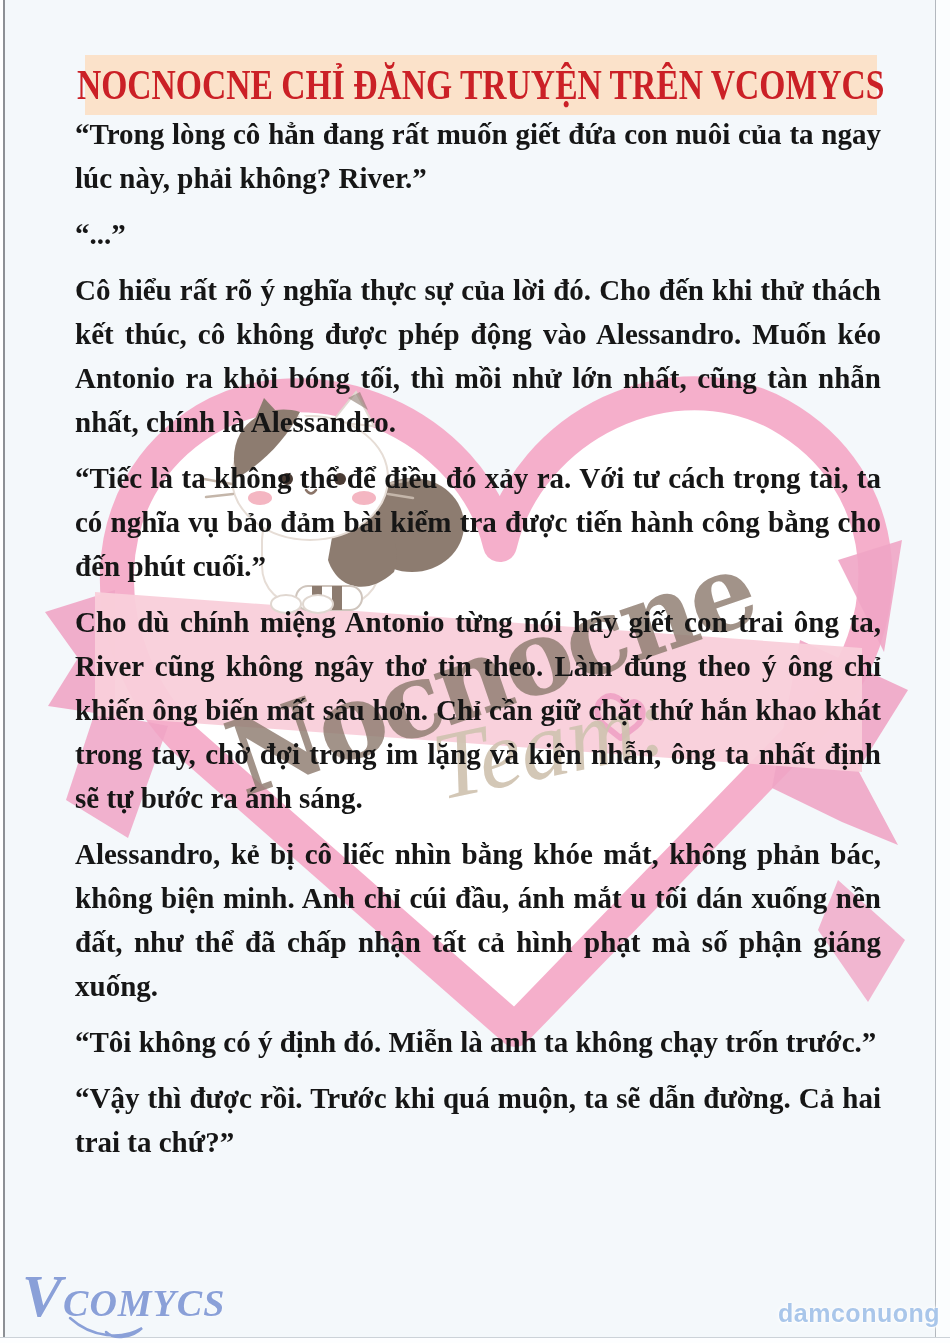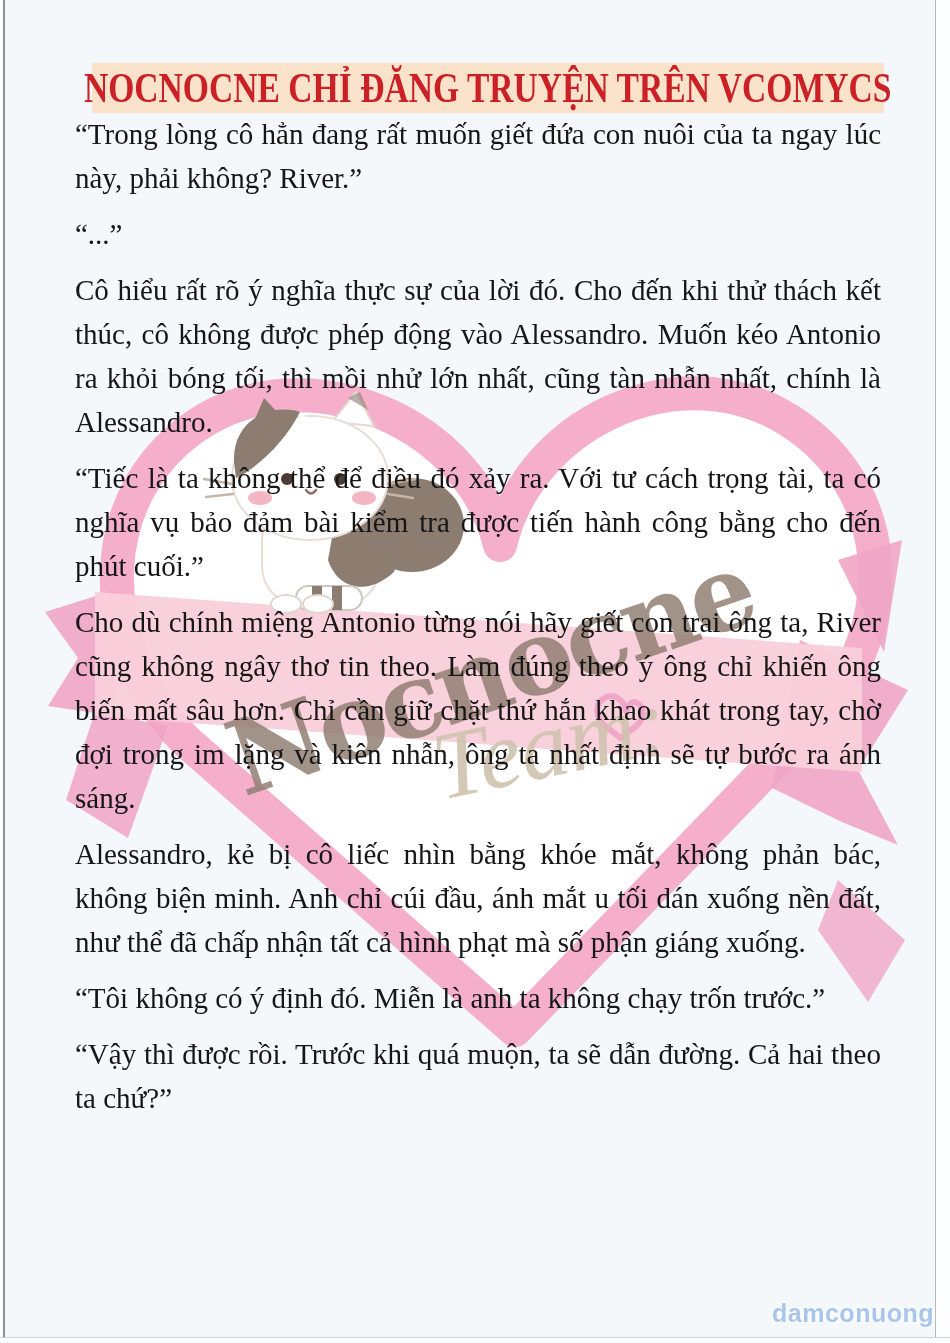--- a/index.html
+++ b/index.html
@@ -22,37 +22,37 @@
 
   .wm-name{position:absolute;left:130px;top:612px;width:720px;z-index:2;
            transform:rotate(-19deg);transform-origin:50% 50%;
            font-family:"DejaVu Serif",serif;font-weight:bold;font-size:104px;letter-spacing:-4px;
            color:rgba(142,123,111,.82);text-align:center;white-space:nowrap;}
   .wm-team{position:absolute;left:320px;top:688px;width:460px;z-index:2;
            transform:rotate(-12deg);transform-origin:50% 50%;
            font-family:"Liberation Serif",serif;font-style:italic;font-size:96px;
            color:rgba(207,194,176,.92);text-align:center;white-space:nowrap;}
 
-  .banner{position:absolute;left:85px;top:63px;width:792px;height:50px;z-index:5;
-          background:var(--banner_bg);display:flex;align-items:center;justify-content:center;margin-left:7px;}
+  .banner{position:absolute;left:85px;top:55px;width:792px;height:60px;z-index:5;
+          background:var(--banner_bg);display:flex;align-items:center;justify-content:center;}
   .banner-text{font-weight:bold;font-size:42px;color:var(--banner_text);white-space:nowrap;
                transform:scaleX(.8);transform-origin:50% 50%;letter-spacing:0px;}
 
   .story{position:absolute;left:75px;top:112px;width:806px;z-index:5;}
-  .story p{margin:0 0 12px 0;font-weight:normal;font-size:29px;line-height:44px;
+  .story p{margin:0 0 12px 0;font-weight:bold;font-size:29px;line-height:44px;
            color:var(--body_text);text-align:justify;}
 
   .logo{position:absolute;left:22px;top:1262px;z-index:6;}
   .logo-text{display:block;font-family:"Liberation Serif",serif;font-style:italic;font-weight:bold;
              font-size:38px;color:var(--logo_blue);letter-spacing:1px;
              text-shadow:0 0 2px rgba(255,255,255,.8);}
   .logo-text::first-letter{font-size:60px;}
   .logo-swash{position:absolute;left:40px;top:52px;}
 
-  .credit{position:absolute;right:16px;top:1299px;z-index:6;
+  .credit{position:absolute;right:10px;top:1299px;z-index:6;
           font-family:"Liberation Sans","DejaVu Sans",sans-serif;font-weight:bold;font-size:25px;
           color:var(--credit_blue);letter-spacing:.5px;
           text-shadow:0 0 3px #fff,0 0 6px #fff,0 1px 2px rgba(255,255,255,.95);}
 </style>
 </head>
 <body>
 
 <div class="page">
 
   <div class="edge-left-white"></div>
@@ -114,18 +114,24 @@
   </div>
 
   <div class="story">
     <p>“Trong lòng cô hẳn đang rất muốn giết đứa con nuôi của ta ngay lúc này, phải không? River.”</p>
     <p>“...”</p>
     <p>Cô hiểu rất rõ ý nghĩa thực sự của lời đó. Cho đến khi thử thách kết thúc, cô không được phép động vào Alessandro. Muốn kéo Antonio ra khỏi bóng tối, thì mồi nhử lớn nhất, cũng tàn nhẫn nhất, chính là Alessandro.</p>
     <p>“Tiếc là ta không thể để điều đó xảy ra. Với tư cách trọng tài, ta có nghĩa vụ bảo đảm bài kiểm tra được tiến hành công bằng cho đến phút cuối.”</p>
     <p>Cho dù chính miệng Antonio từng nói hãy giết con trai ông ta, River cũng không ngây thơ tin theo. Làm đúng theo ý ông chỉ khiến ông biến mất sâu hơn. Chỉ cần giữ chặt thứ hắn khao khát trong tay, chờ đợi trong im lặng và kiên nhẫn, ông ta nhất định sẽ tự bước ra ánh sáng.</p>
     <p>Alessandro, kẻ bị cô liếc nhìn bằng khóe mắt, không phản bác, không biện minh. Anh chỉ cúi đầu, ánh mắt u tối dán xuống nền đất, như thể đã chấp nhận tất cả hình phạt mà số phận giáng xuống.</p>
     <p>“Tôi không có ý định đó. Miễn là anh ta không chạy trốn trước.”</p>
-    <p>“Vậy thì được rồi. Trước khi quá muộn, ta sẽ dẫn đường. Cả hai theo ta chứ?”</p>
+    <p>“Vậy thì được rồi. Trước khi quá muộn, ta sẽ dẫn đường. Cả hai trai ta chứ?”</p>
   </div>
 
+  <div class="logo">
+    <span class="logo-text">VCOMYCS</span>
+    <svg class="logo-swash" width="130" height="26" viewBox="0 0 130 26">
+      <path d="M 8 4 C 30 24, 60 26, 80 14 C 70 24, 52 26, 44 18" stroke="#8aa0d8" stroke-width="2.5" fill="none" stroke-linecap="round"></path>
+    </svg>
+  </div>
   <div class="credit">damconuong</div>
 
 </div>
 
 </body></html>

